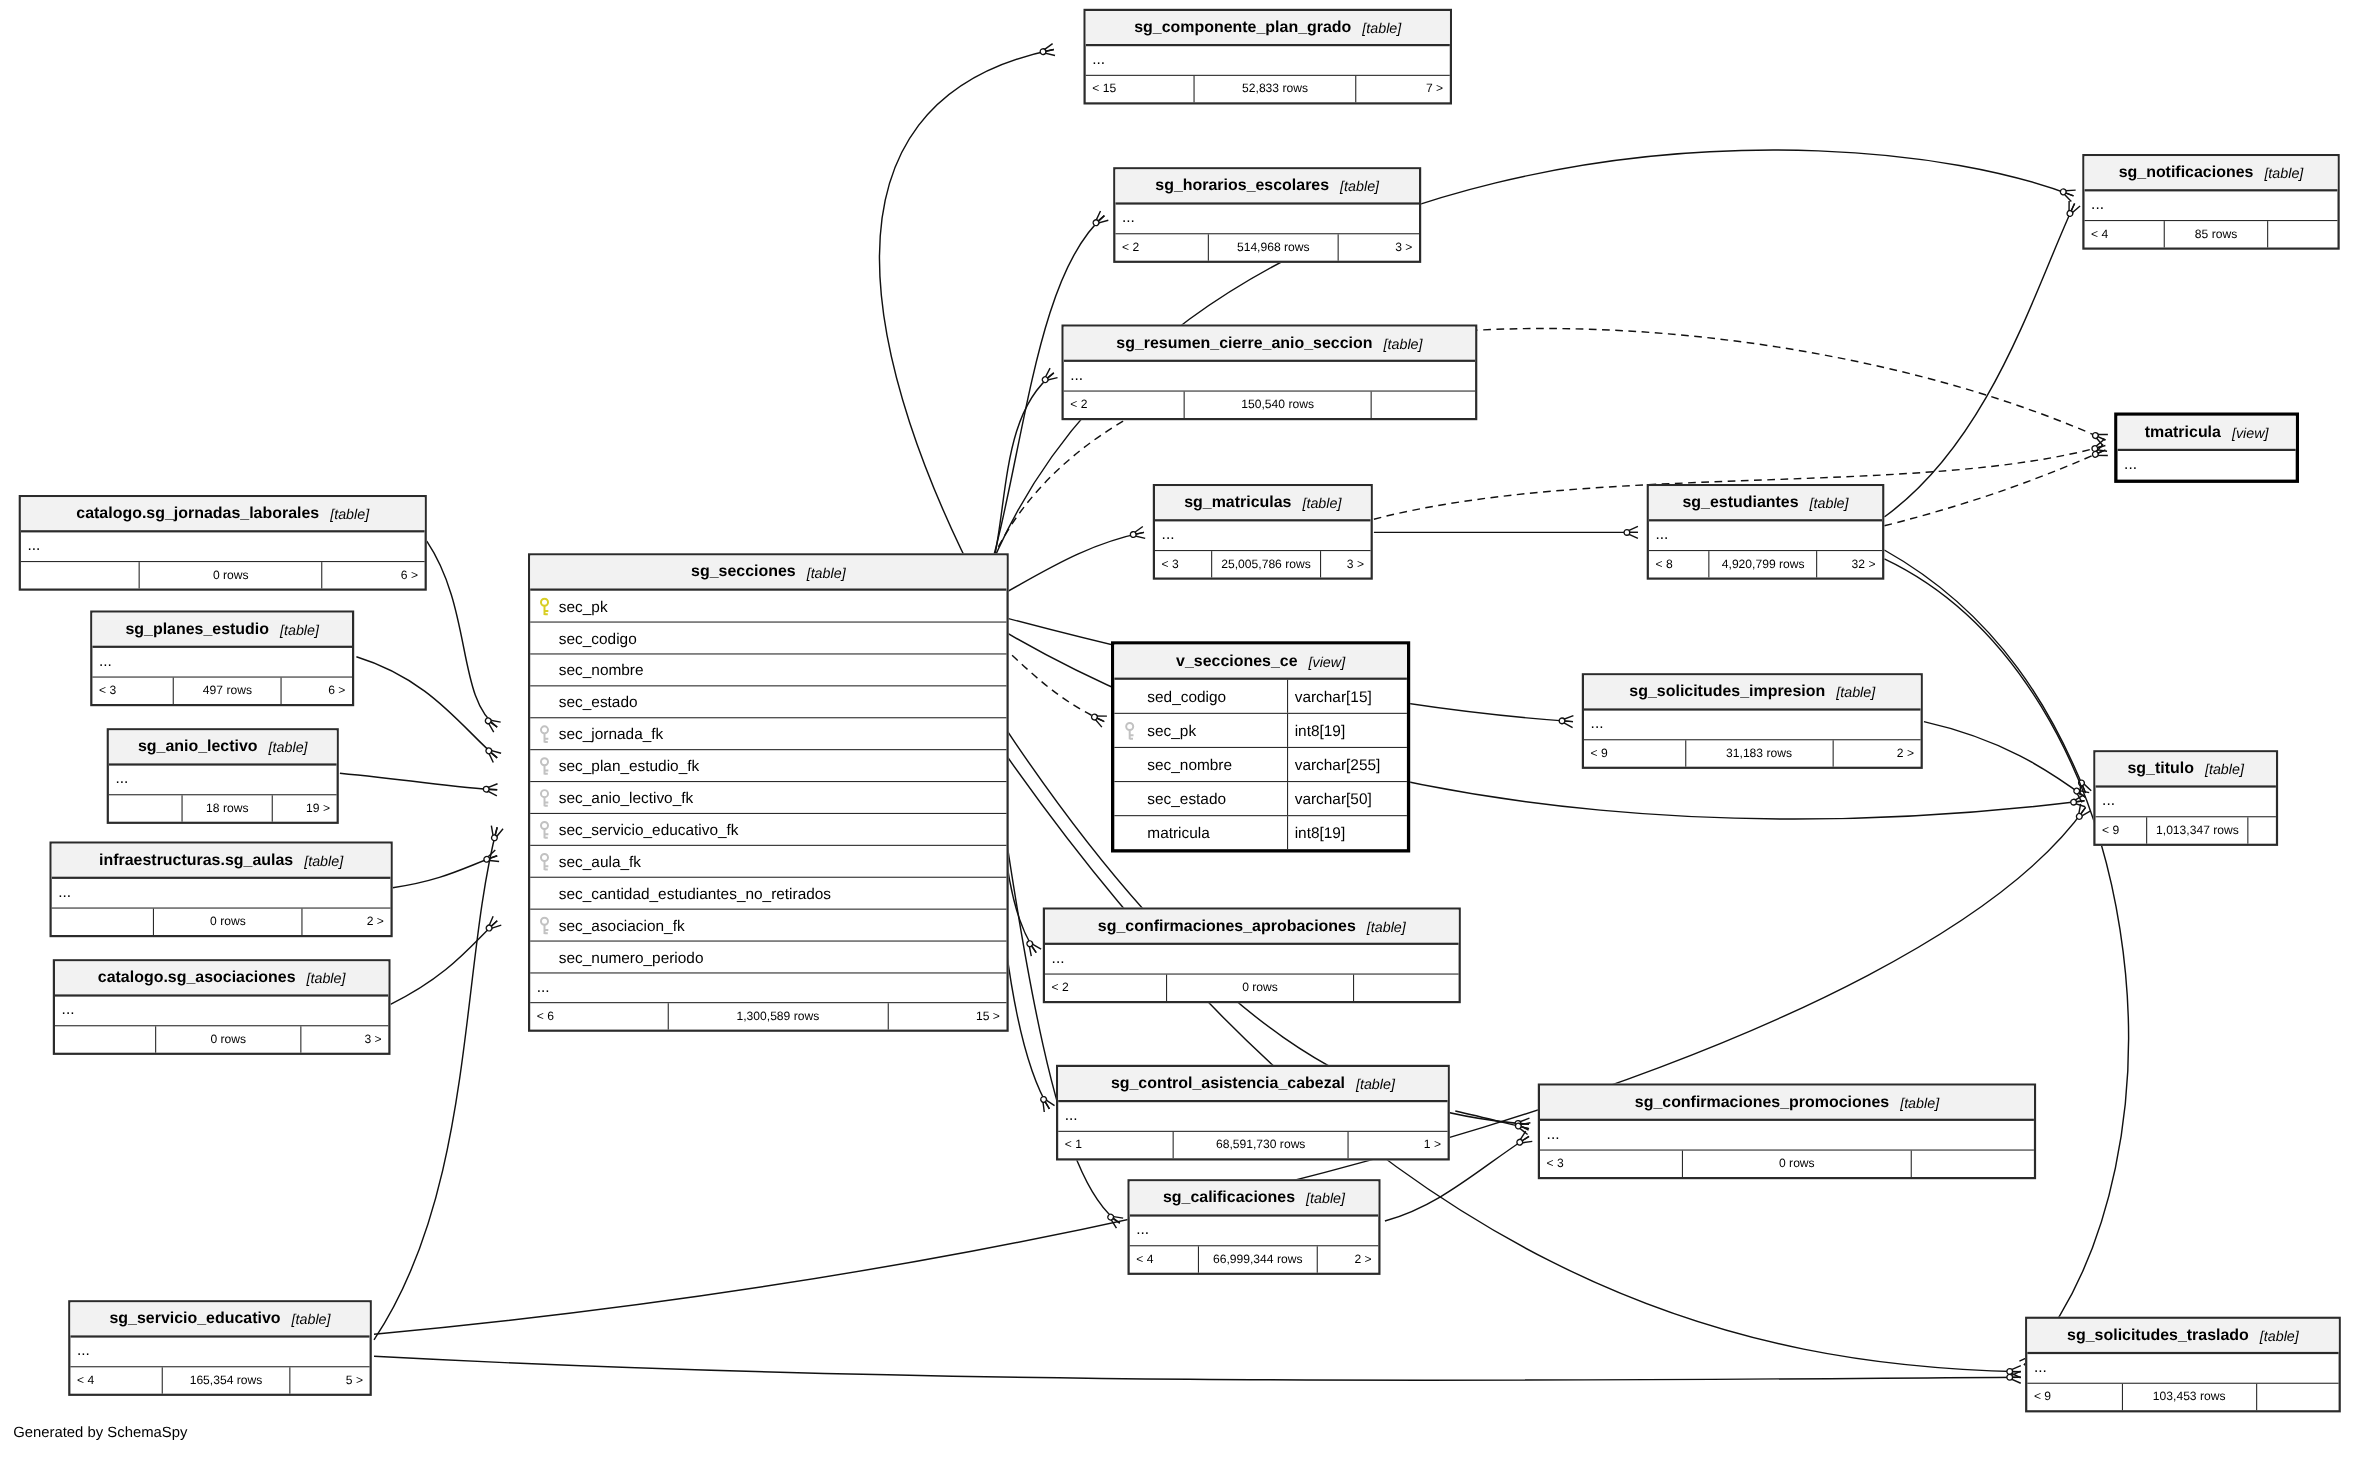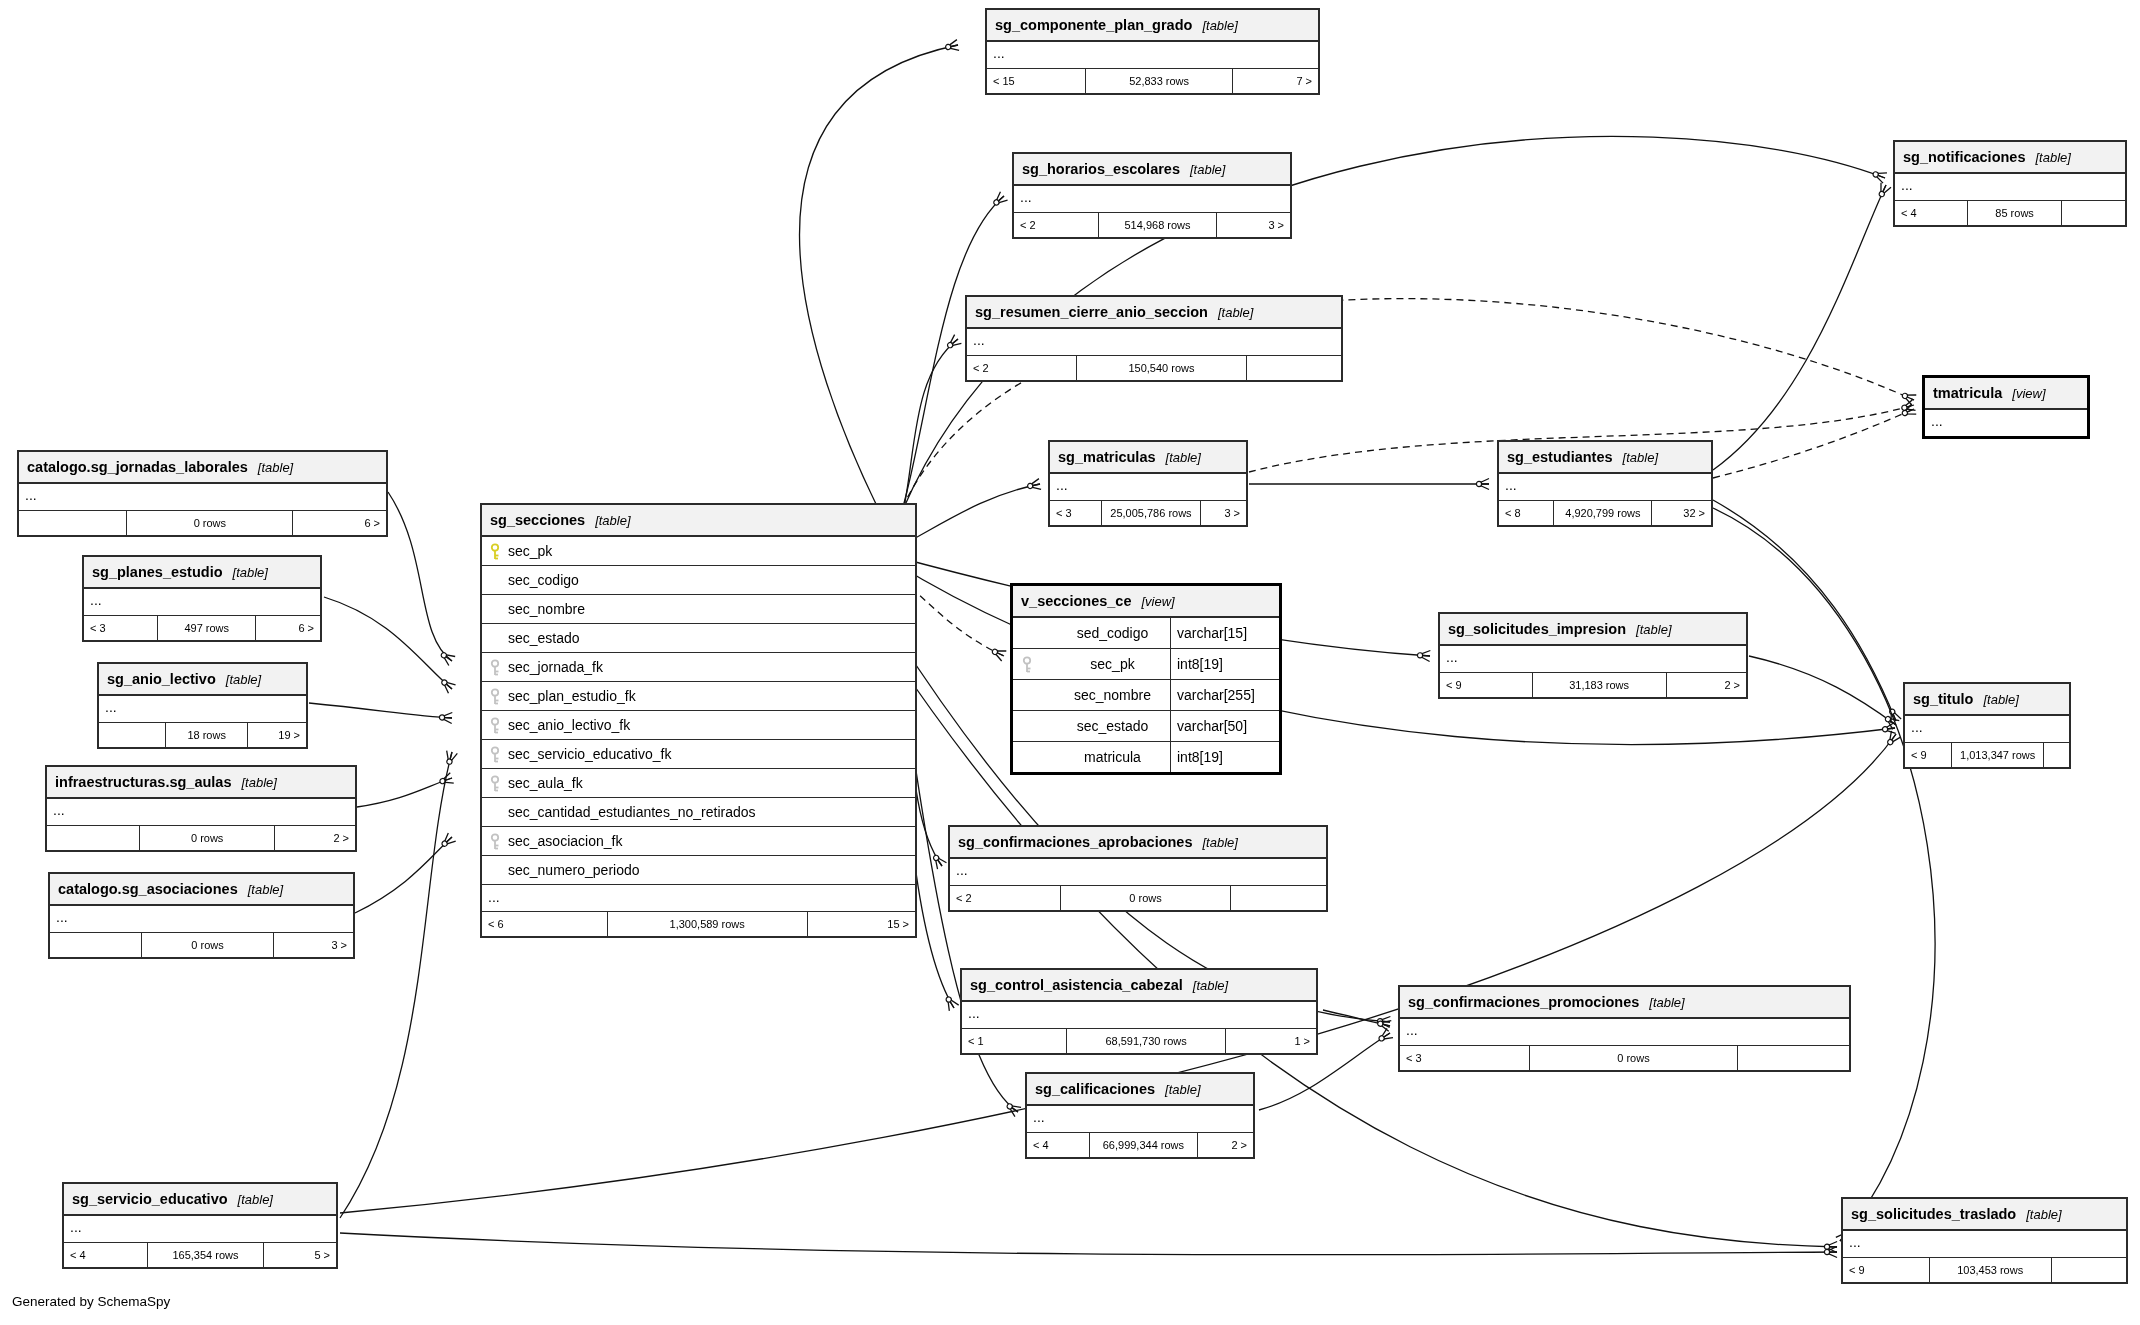--- a/index.html
+++ b/index.html
@@ -1,36 +1,36 @@
 <!DOCTYPE html>
 <html><head>
 <meta charset="utf-8">
 <style>
   html,body{margin:0;padding:0;background:#fff;}
   body{width:2140px;height:1325px;position:relative;overflow:hidden;
        font-family:"Liberation Sans","DejaVu Sans",sans-serif;color:#000;}
   #edges{position:absolute;left:0;top:0;z-index:0;}
   .tbox{position:absolute;z-index:2;background:#fff;border:2px solid #2b2b2b;box-sizing:border-box;}
   .tbox.view{border:3px solid #000;}
-  .th{display:flex;justify-content:flex-start;align-items:center;gap:10px;
+  .th{display:flex;justify-content:center;align-items:center;gap:10px;
       background:#f2f2f2;border-bottom:2px solid #2b2b2b;padding:4px 8px;height:22px;}
   .tname{font-weight:bold;font-size:14.5px;white-space:nowrap;}
   .tkind{font-size:13px;white-space:nowrap;font-style:italic;}
   .dots{height:24px;line-height:20px;padding:1px 6px;font-size:14px;}
   .tf{display:flex;border-top:1px solid #2b2b2b;height:24px;font-size:11px;line-height:24px;}
   .tf .c1{flex:0 0 26%;padding:0 6px;border-right:1px solid #2b2b2b;white-space:nowrap;}
   .tf .c2{flex:1 1 auto;text-align:center;white-space:nowrap;padding:0 2px;}
   .tf .c3{flex:0 0 22%;padding:0 6px;border-left:1px solid #2b2b2b;text-align:right;white-space:nowrap;}
   .crow{position:relative;height:28px;line-height:28px;border-bottom:1px solid #2b2b2b;
         padding-left:26px;font-size:14px;white-space:nowrap;}
   .crow:last-of-type{border-bottom:none;}
   .crow .keyic{position:absolute;left:7px;top:6px;}
   .vrow{display:flex;height:30px;line-height:30px;border-bottom:1px solid #2b2b2b;font-size:14px;}
   .vrow:last-of-type{border-bottom:none;}
-  .vrow .vn{flex:1;position:relative;padding-left:42px;white-space:nowrap;text-align:center;}
+  .vrow .vn{flex:1;position:relative;padding-left:30px;white-space:nowrap;}
   .vrow .vt{flex:0 0 102px;border-left:1px solid #2b2b2b;padding-left:6px;white-space:nowrap;}
   .vrow .keyic{position:absolute;left:8px;top:7px;}
   .sec-dots{height:26px;line-height:24px;padding:0 6px;font-size:14px;border-bottom:1px solid #2b2b2b;}
   #generator{position:absolute;left:12px;top:1294px;font-size:13.5px;z-index:2;}
 </style>
 </head>
 <body>
 
 <svg id="edges" width="2140" height="1325">
   <defs>

